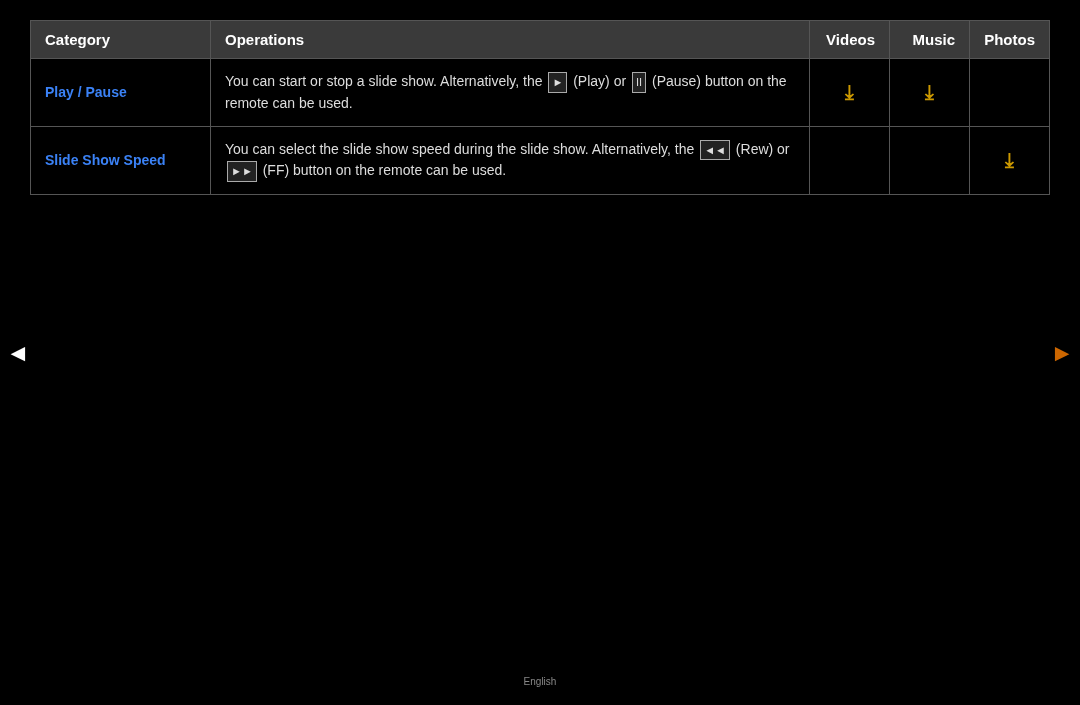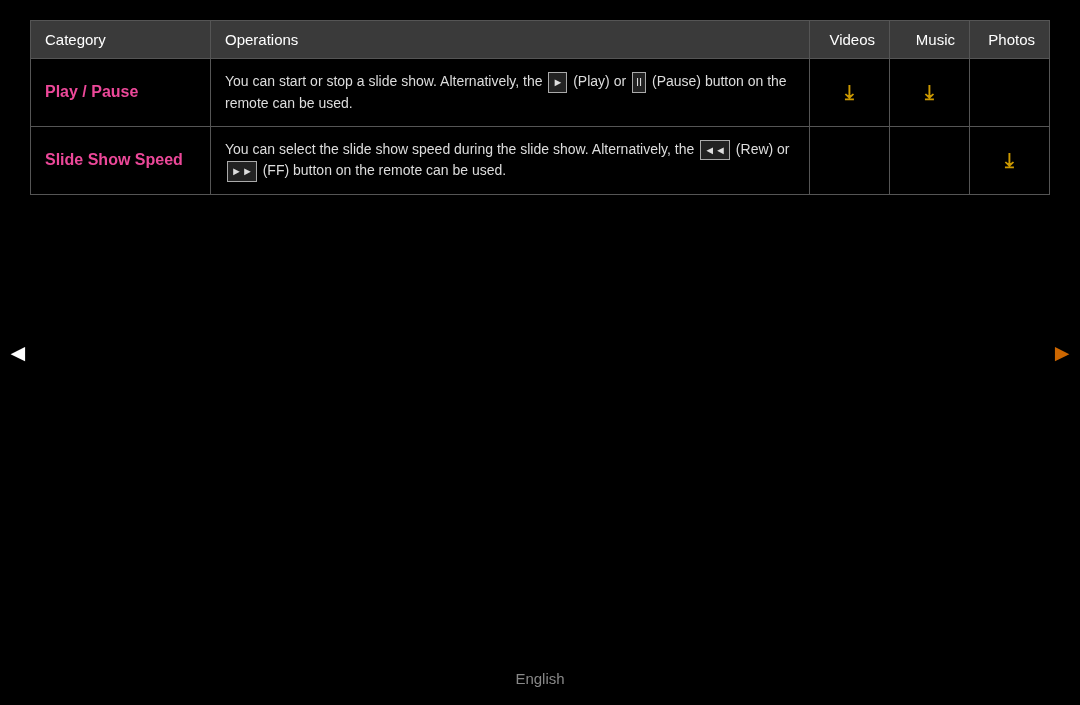--- a/index.html
+++ b/index.html
@@ -27,21 +27,21 @@
       border: 1px solid #555;
     }
 
     thead tr {
       background: #3a3a3a;
     }
 
     thead th {
       padding: 10px 14px;
       font-size: 15px;
-      font-weight: normal;
+      font-weight: bold;
       color: #fff;
       border: 1px solid #555;
       text-align: left;
     }
 
     thead th.center {
       text-align: right;
     }
 
     tbody tr {
@@ -51,23 +51,23 @@
     tbody td {
       padding: 12px 14px;
       border: 1px solid #555;
       vertical-align: middle;
       font-size: 14px;
       color: #ddd;
       line-height: 1.5;
     }
 
     .cat-cell {
-      color: #ec4899;
+      color: #3b82f6;
       font-weight: bold;
-      font-size: 16px;
+      font-size: 14px;
       width: 180px;
     }
 
     .ops-cell {
       color: #ddd;
     }
 
     .check-cell {
       text-align: center;
       width: 80px;
@@ -108,21 +108,21 @@
       font-size: 24px;
       cursor: pointer;
     }
 
     .footer-lang {
       position: absolute;
       bottom: 18px;
       left: 50%;
       transform: translateX(-50%);
       color: #888;
-      font-size: 15px;
+      font-size: 10px;
     }
   </style>
 </head>
 <body>
 
 <div class="nav-arrow-left">◄</div>
 
 <div class="nav-arrow-right">►</div>
 
 <div class="main-container">

